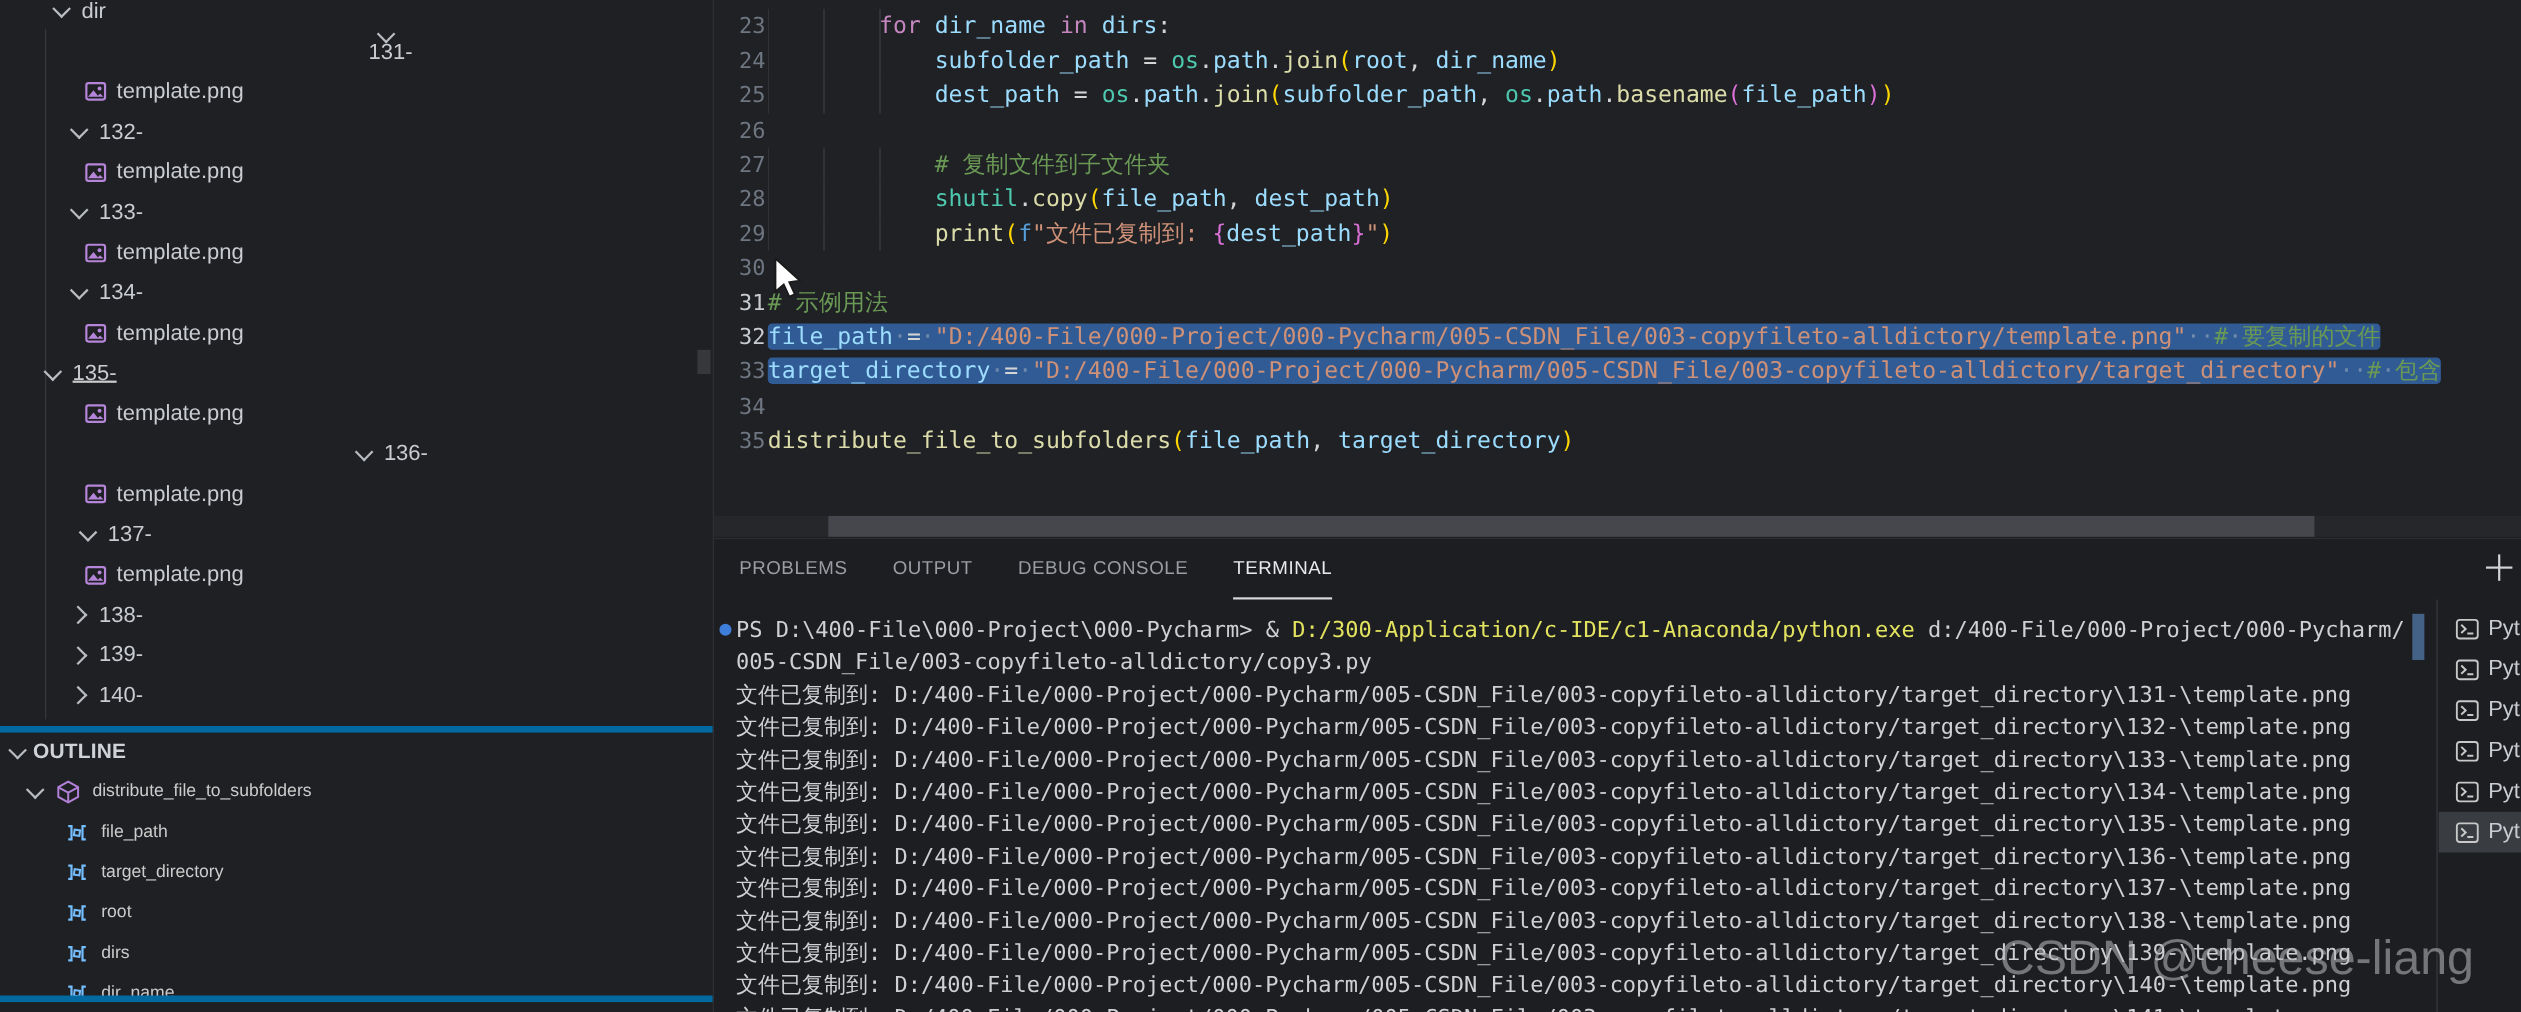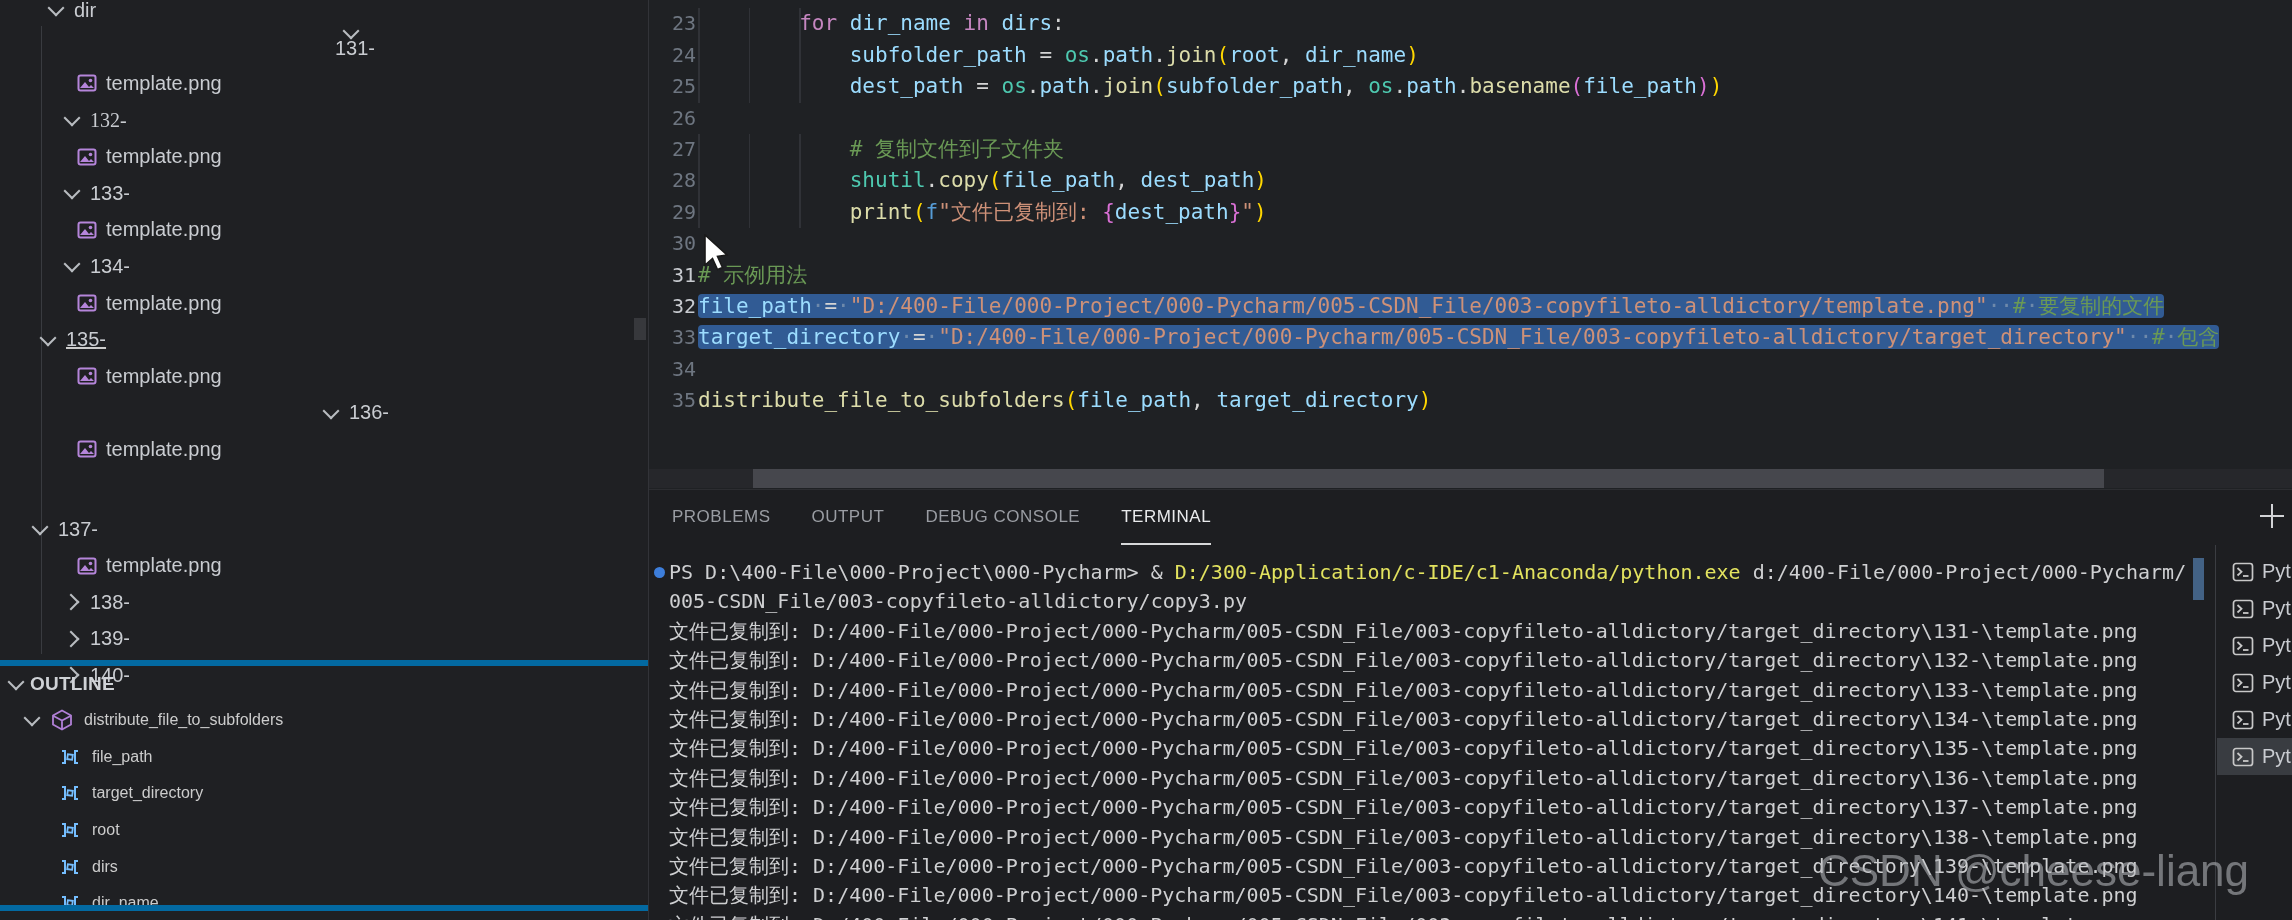--- a/index.html
+++ b/index.html
@@ -104,21 +104,21 @@
           <span class="lbl">131-</span>
         </div>
         <div class="trow" style="padding-left: 76px;">
           <svg width="22" height="22" viewBox="0 0 22 22" class="fileicon">
             <rect x="2.5" y="3.5" width="17" height="15" rx="2" fill="none" stroke="#b585da" stroke-width="2"></rect>
             <circle cx="14.5" cy="8.5" r="1.8" fill="#b585da"></circle>
             <path d="M4 16 L9 10 L13 15 L15 13 L18 16 Z" fill="#b585da"></path>
           </svg>
           <span class="lbl">template.png</span>
         </div>
-        <div class="trow" style="padding-left: 62px; font-family: Liberation Serif, serif;">
+        <div class="trow" style="padding-left: 62px;">
           <span class="chevbox">
             <span class="chev down"></span>
           </span>
           <span class="lbl">132-</span>
         </div>
         <div class="trow" style="padding-left: 76px;">
           <svg width="22" height="22" viewBox="0 0 22 22" class="fileicon">
             <rect x="2.5" y="3.5" width="17" height="15" rx="2" fill="none" stroke="#b585da" stroke-width="2"></rect>
             <circle cx="14.5" cy="8.5" r="1.8" fill="#b585da"></circle>
             <path d="M4 16 L9 10 L13 15 L15 13 L18 16 Z" fill="#b585da"></path>
@@ -174,21 +174,21 @@
           <span class="lbl">136-</span>
         </div>
         <div class="trow" style="padding-left: 76px;">
           <svg width="22" height="22" viewBox="0 0 22 22" class="fileicon">
             <rect x="2.5" y="3.5" width="17" height="15" rx="2" fill="none" stroke="#b585da" stroke-width="2"></rect>
             <circle cx="14.5" cy="8.5" r="1.8" fill="#b585da"></circle>
             <path d="M4 16 L9 10 L13 15 L15 13 L18 16 Z" fill="#b585da"></path>
           </svg>
           <span class="lbl">template.png</span>
         </div>
-        <div class="trow" style="padding-left: 30px; margin-top: 43px;">
+        <div class="trow" style="padding-left: 70px;">
           <span class="chevbox">
             <span class="chev down"></span>
           </span>
           <span class="lbl">137-</span>
         </div>
         <div class="trow" style="padding-left: 76px;">
           <svg width="22" height="22" viewBox="0 0 22 22" class="fileicon">
             <rect x="2.5" y="3.5" width="17" height="15" rx="2" fill="none" stroke="#b585da" stroke-width="2"></rect>
             <circle cx="14.5" cy="8.5" r="1.8" fill="#b585da"></circle>
             <path d="M4 16 L9 10 L13 15 L15 13 L18 16 Z" fill="#b585da"></path>

